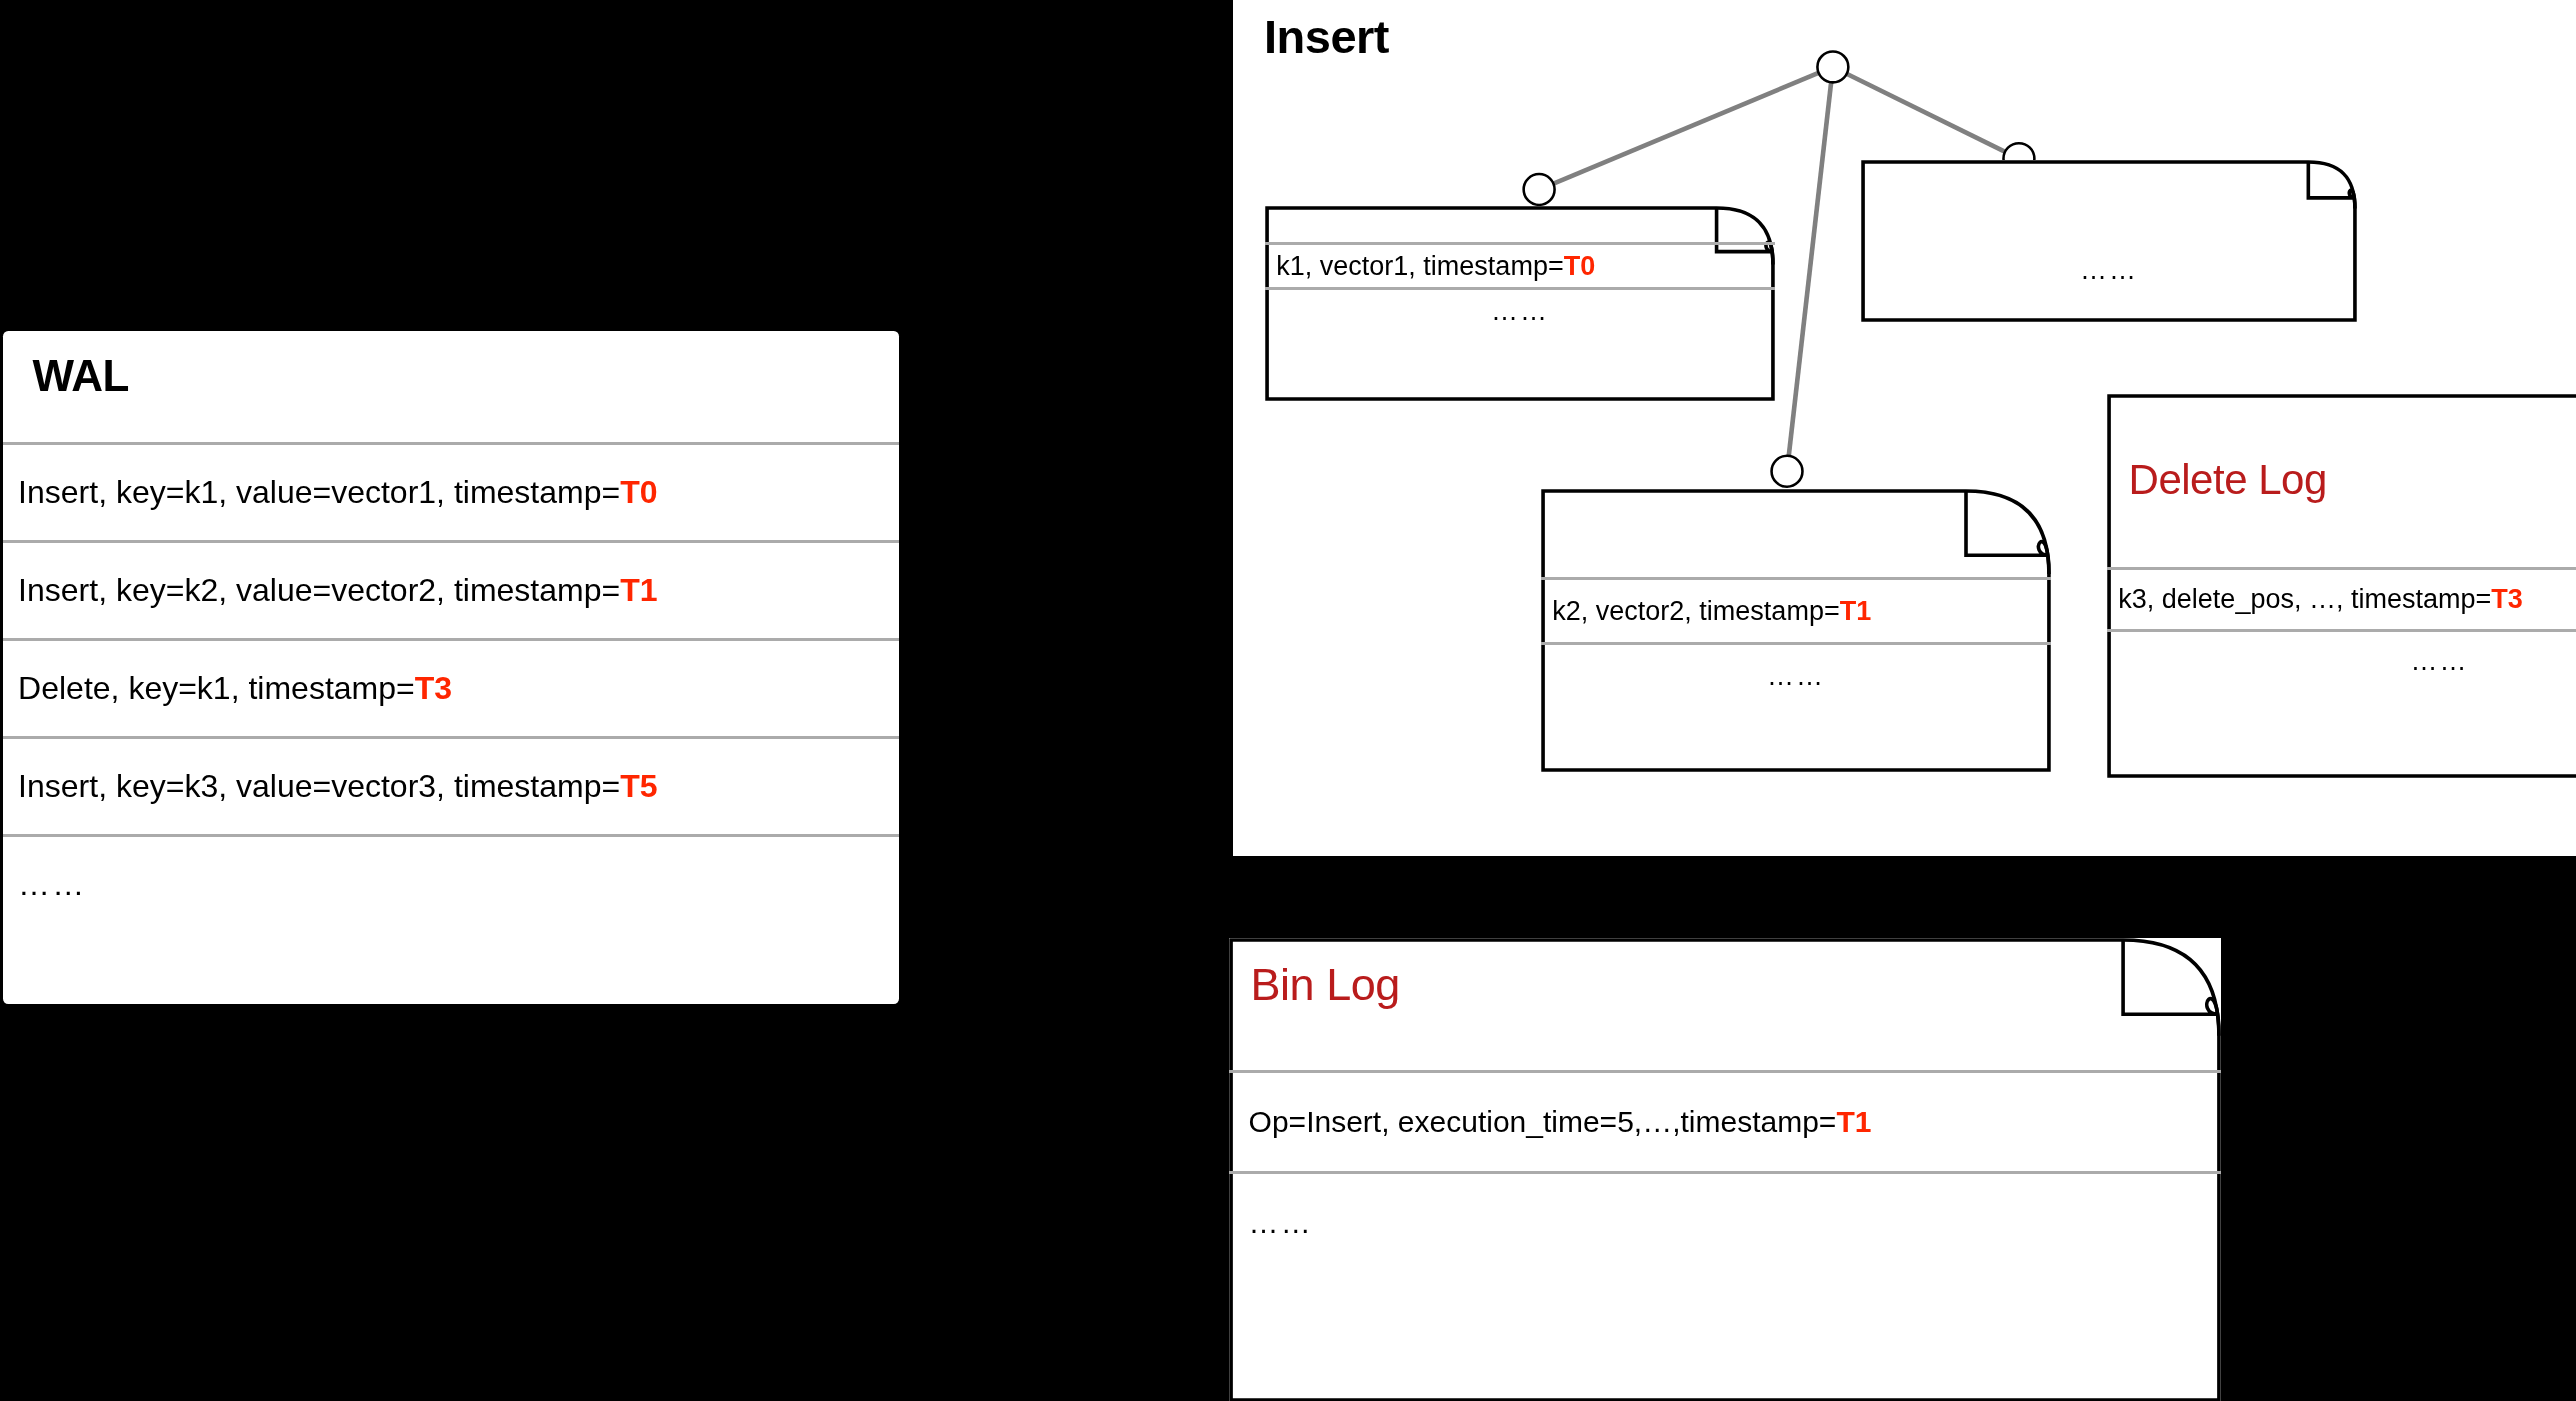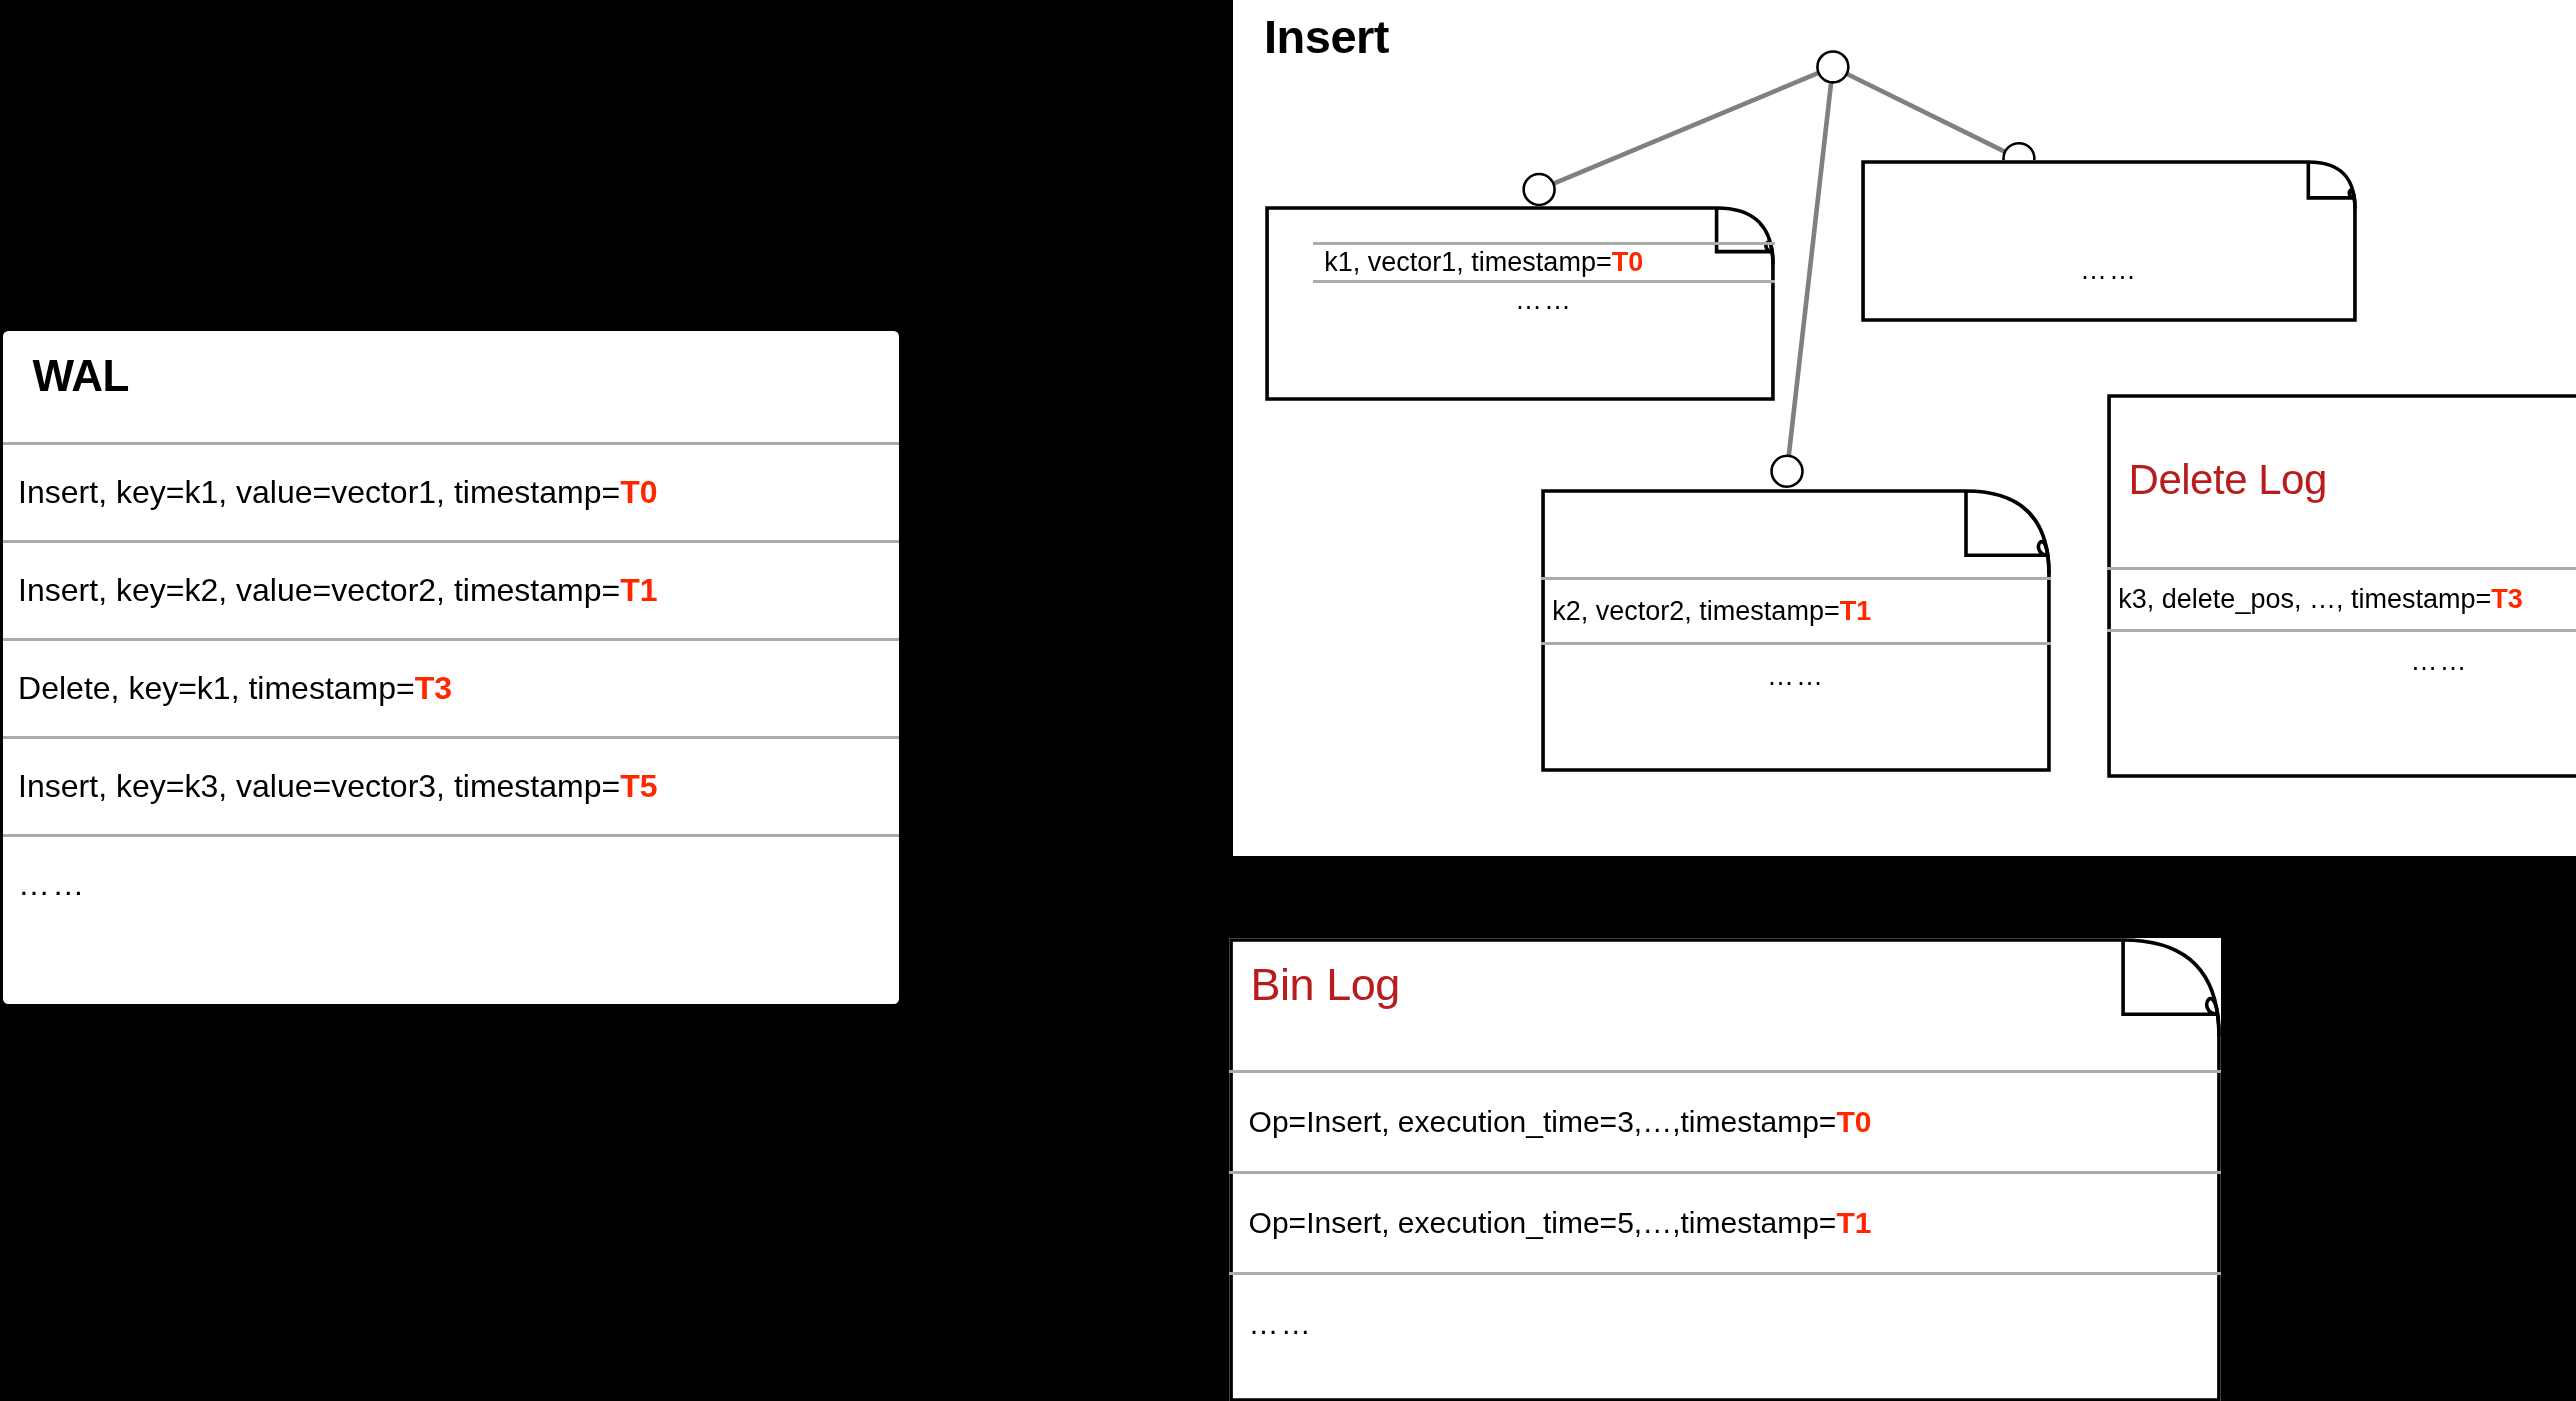--- a/index.html
+++ b/index.html
@@ -32,21 +32,21 @@
   .doc .docsvg{position:absolute;left:0;top:0;width:100%;height:100%;}
   .doc-row{position:relative;box-sizing:border-box;border-top:3.6px solid #ABABAB;
            display:flex;align-items:center;}
   .doc-row .txt{padding-left:11.3px;font-size:27px;color:#000;white-space:nowrap;}
   .doc-row.center .txt{width:100%;text-align:center;padding-left:0;letter-spacing:2.1px;}
   .doc .docttl{position:absolute;font-size:42px;font-weight:normal;color:#b91c1c;letter-spacing:-0.5px;}
 
   
   #card-k1{left:32px;top:206px;width:510px;height:195px;}
   #card-k1 .rows{position:absolute;left:0;top:36px;width:100%;}
-  #card-k1 .doc-row{height:38px;margin-left:48px;}
+  #card-k1 .doc-row{height:45px;}
   
   #card-dots{left:628px;top:160px;width:496px;height:162px;}
   #card-dots .rows{position:absolute;left:0;top:57px;width:100%;}
   #card-dots .doc-row{height:106px;border-top:none;}
   
   #card-k2{left:308px;top:489px;width:510px;height:283px;}
   #card-k2 .rows{position:absolute;left:0;top:88px;width:100%;}
   #card-k2 .doc-row{height:65px;}
   
   #card-del{left:874px;top:394px;width:665px;height:384px;}
@@ -161,23 +161,20 @@
 </div>
 
 <div class="doc" id="binlog">
   <svg class="docsvg" viewBox="0 0 1925 901" preserveAspectRatio="none">
       <path d="M 4 4 L 1735 4 C 1858.5 4 1921 66.5 1921 190 L 1921 897 L 4 897 Z" fill="#ffffff" stroke="#000000" stroke-width="7"></path>
       <path d="M 1735 4 L 1735 148.20000000000002 L 1921 148.20000000000002 C 1868 148.20000000000002 1921 57 1921 190" fill="none" stroke="#000000" stroke-width="7"></path>
     </svg>
   <div class="docttl">Bin Log</div>
   <div class="rows">
       <div class="doc-row">
-        <div class="txt">Op=Insert, execution_time=3,…,timestamp=<span class="ts">T0</span></div>
-      </div>
-      <div class="doc-row">
         <div class="txt">Op=Insert, execution_time=5,…,timestamp=<span class="ts">T1</span></div>
       </div>
       <div class="doc-row center">
         <div class="txt">……</div>
       </div>
     </div>
 </div>
 
 
 </body></html>

